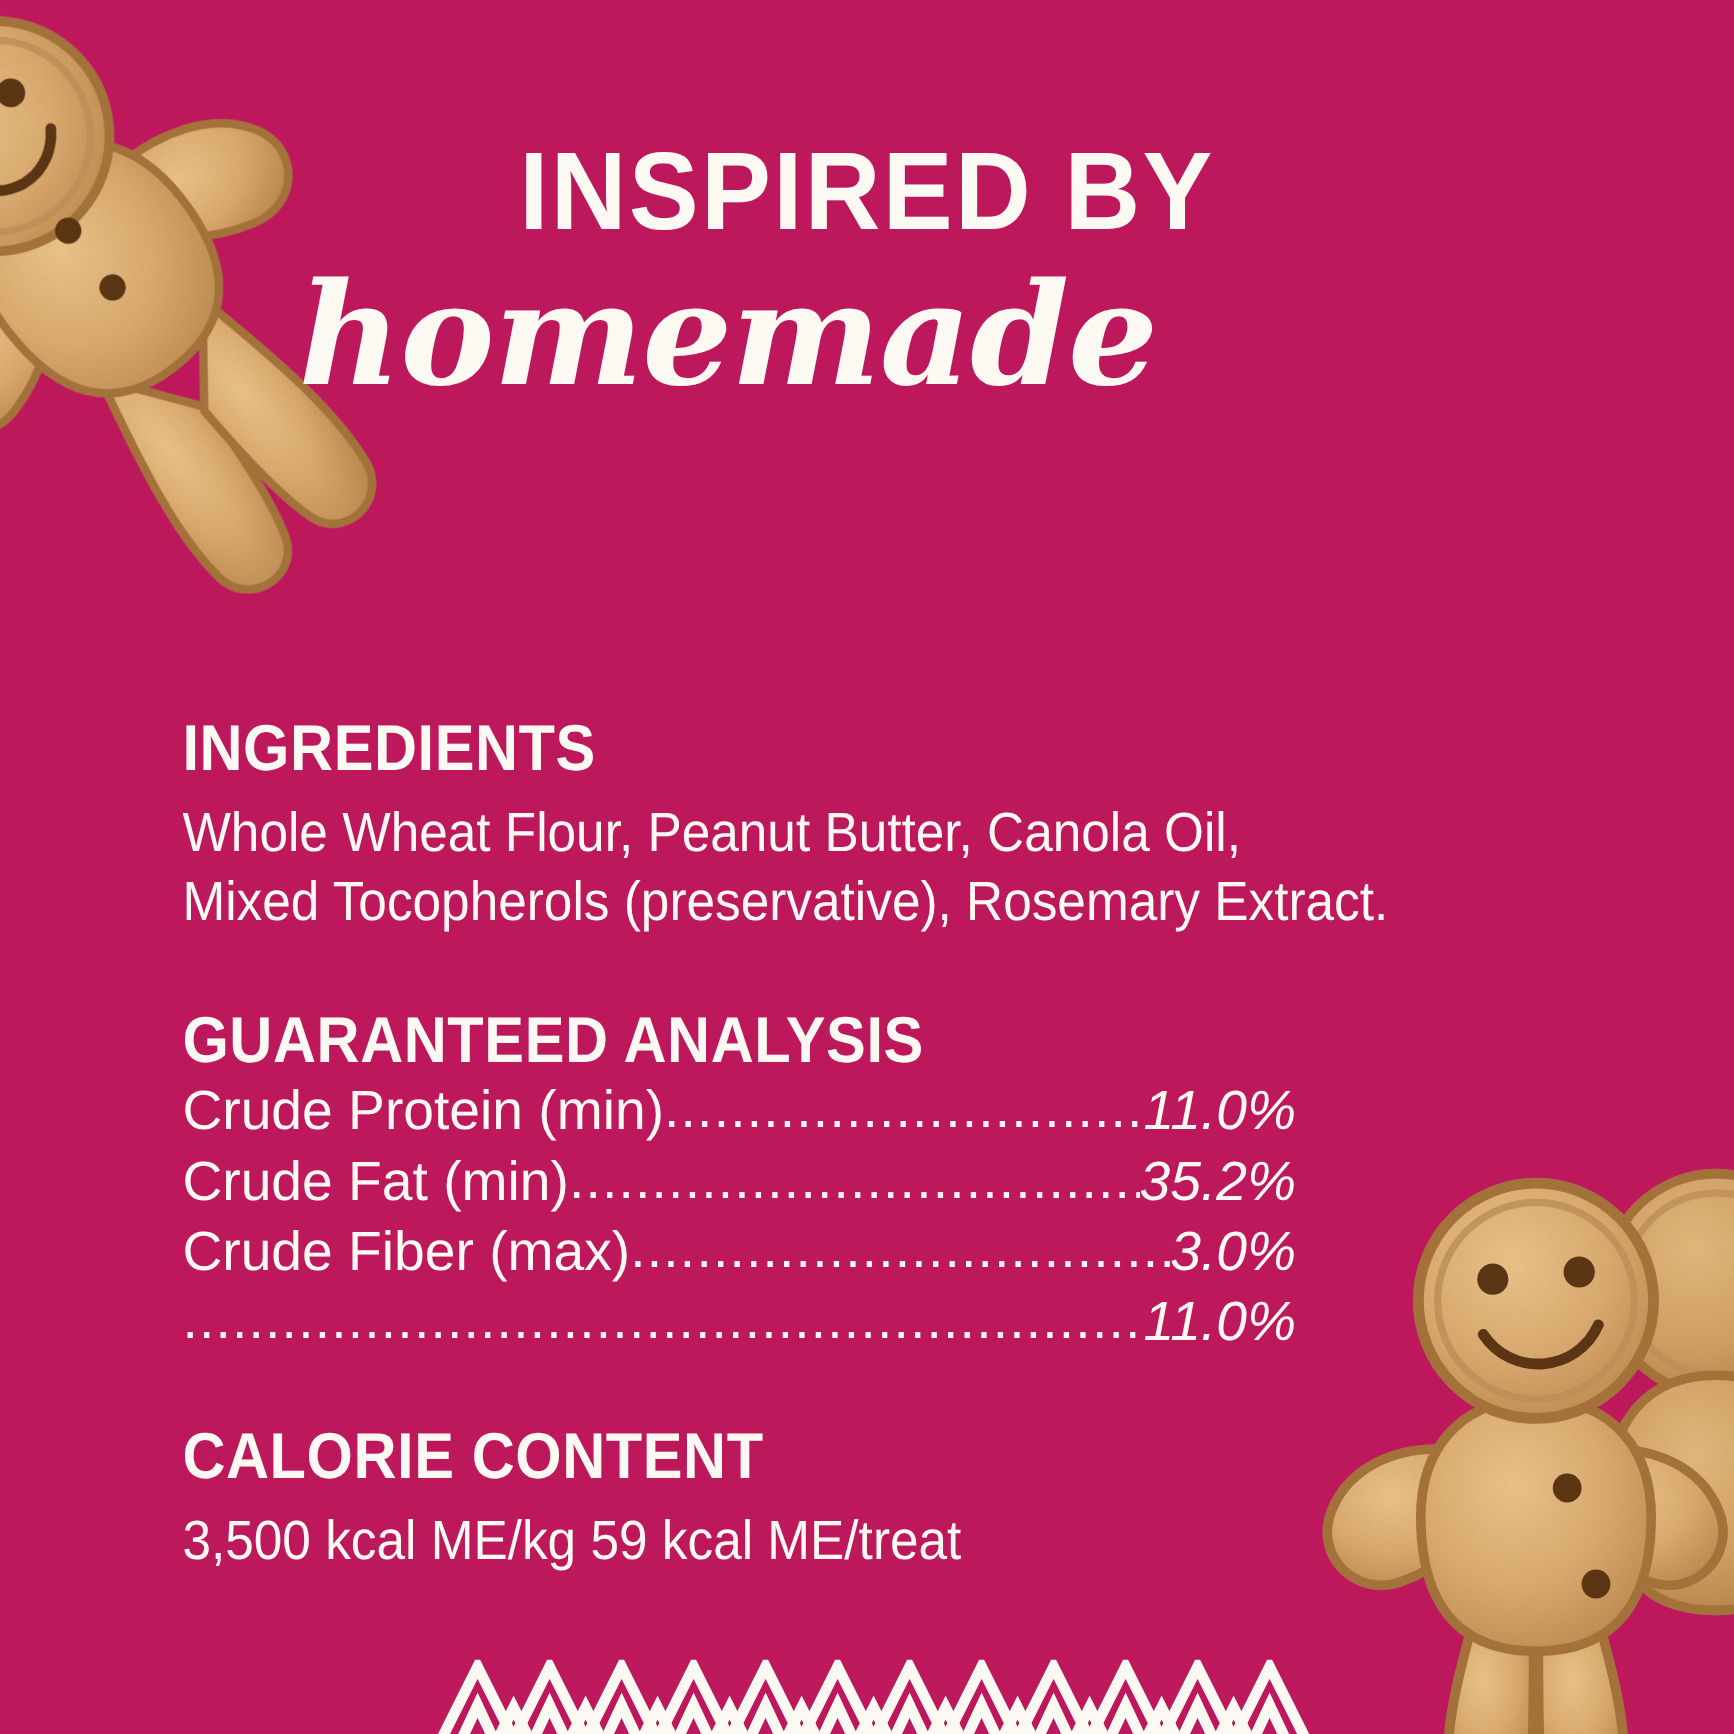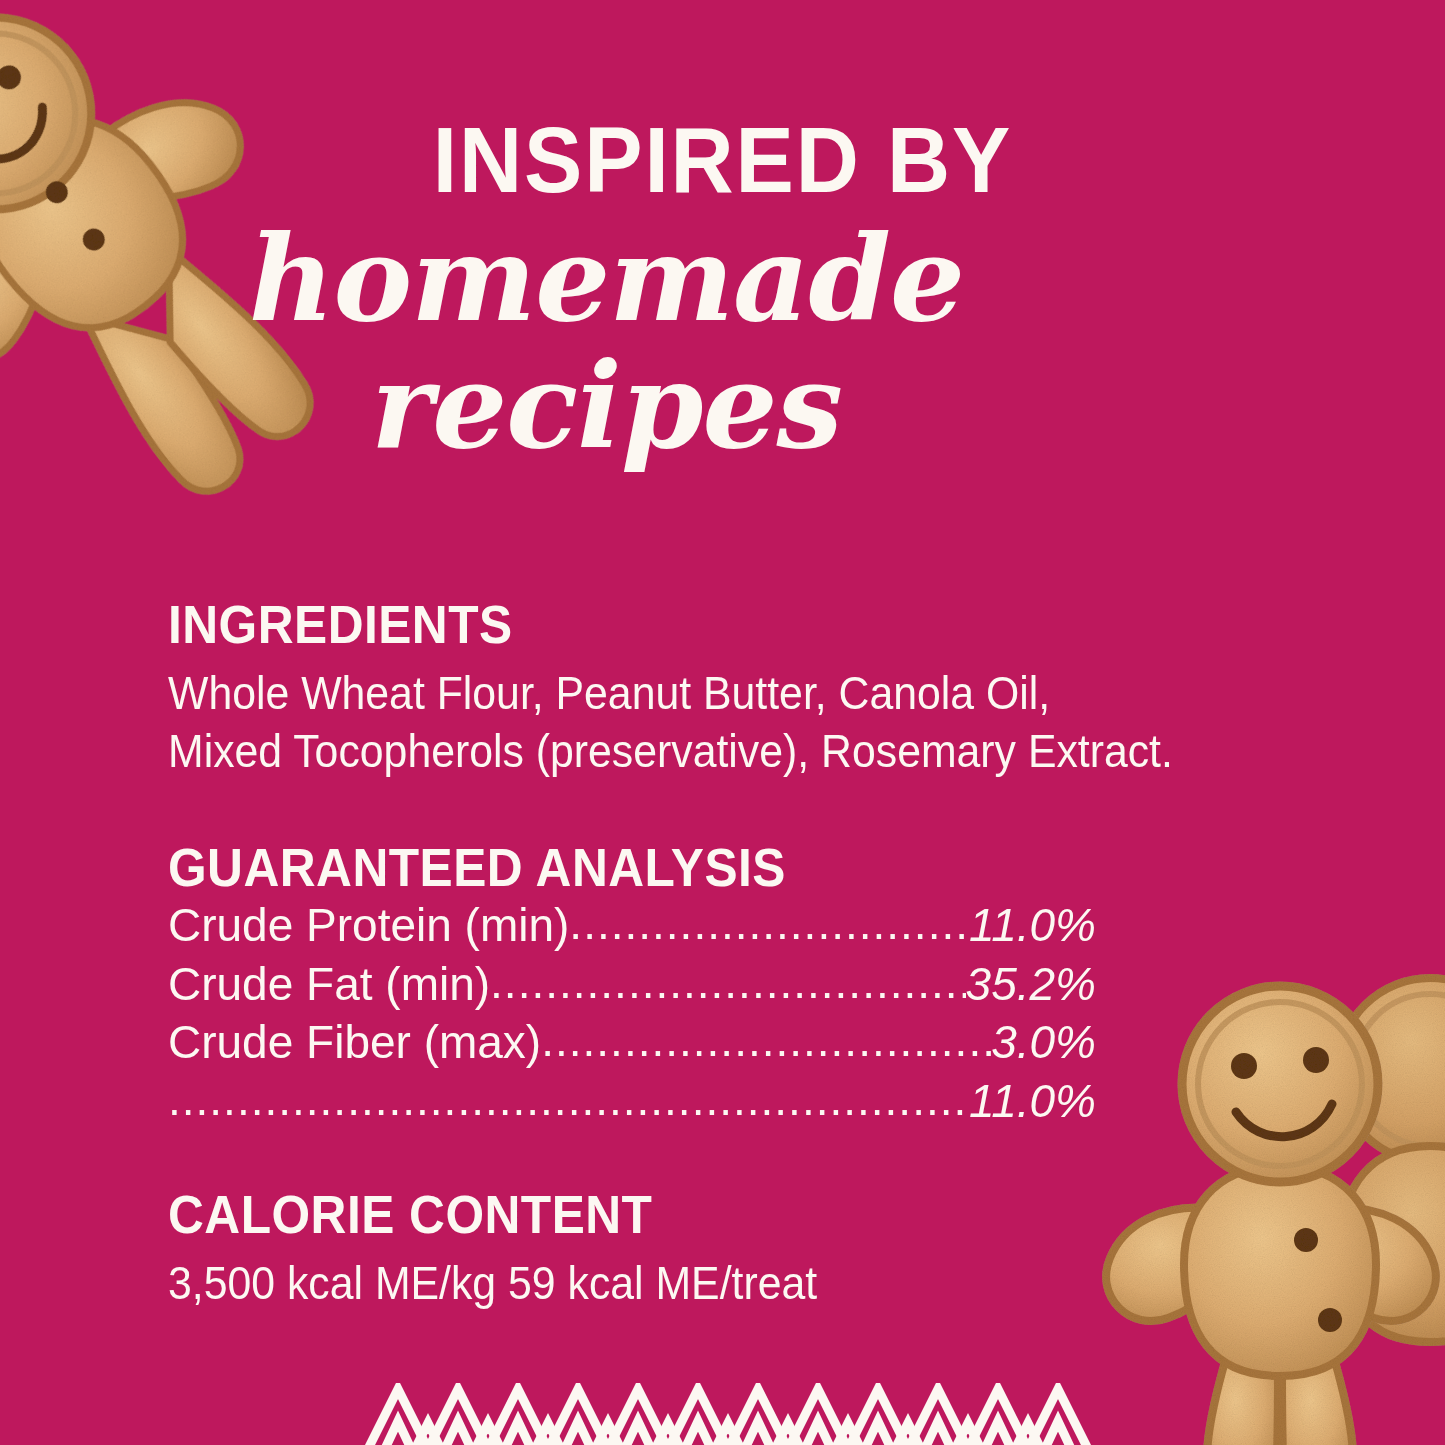--- a/index.html
+++ b/index.html
@@ -25,21 +25,21 @@
   .script1,.script2{
     display:block;color:#FCF8F2;
     font-family:"DejaVu Serif", serif;
     font-weight:700;font-style:italic;
     line-height:.96;
   }
   .script1{font-size:118px;letter-spacing:-1px;}
   .script2{font-size:118px;letter-spacing:-1px;margin-top:14px;}
 
   
-  .panel{position:absolute;left:168px;top:596px;width:960px;}
+  .panel{position:absolute;left:152px;top:596px;width:960px;}
   .sec-head{
     font-family:"Liberation Sans", sans-serif;
     font-weight:700;color:#FCF8F2;
     font-size:54px;line-height:1.06;letter-spacing:.5px;
     transform:scaleX(.92);transform-origin:left center;
     white-space:nowrap;
   }
   .body-line{
     font-family:"Liberation Sans", sans-serif;
     font-weight:400;color:#FCF8F2;
@@ -125,21 +125,20 @@
         <circle cx="205" cy="216" r="11" fill="#5E3713"></circle>
         <circle cx="205" cy="276" r="11" fill="#5E3713"></circle>
       </g>
     </svg>
   </div>
 
   <div class="hero">
     <div class="inspired">INSPIRED BY</div>
     <div class="script-wrap">
       <span class="script1">homemade</span>
-      <span class="script2">recipes</span>
     </div>
   </div>
 
   <div class="panel">
 
     <div class="block-ingredients">
       <div class="sec-head">INGREDIENTS</div>
       <div class="ing-lines">
         <div class="body-line">Whole Wheat Flour, Peanut Butter, Canola Oil,</div>
         <div class="body-line">Mixed Tocopherols (preservative), Rosemary Extract.</div>

